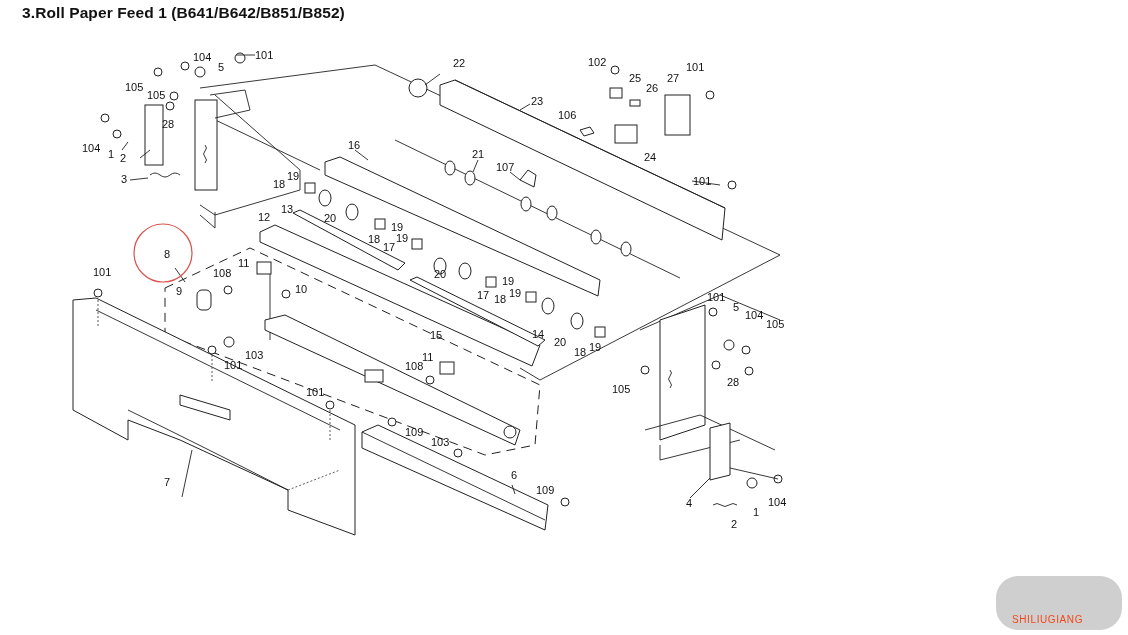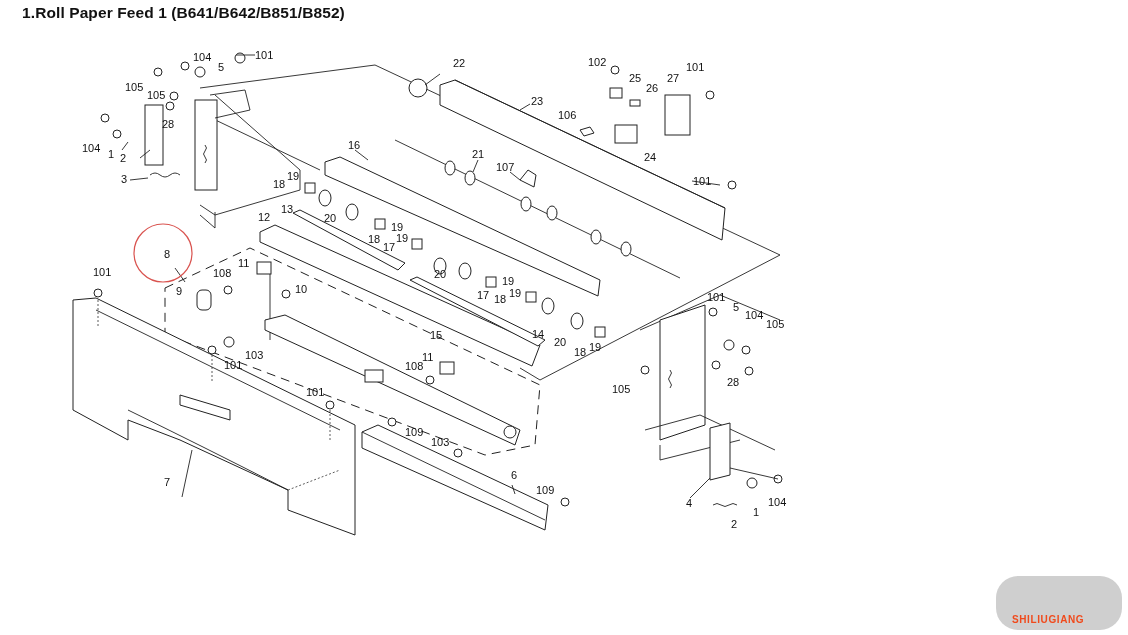--- a/index.html
+++ b/index.html
@@ -7,26 +7,26 @@
   #title { position:absolute; left:22px; top:4px; font-size:15.5px; font-weight:bold; color:#111; letter-spacing:0.1px; }
   #diagram { position:absolute; left:0; top:0; width:1128px; height:635px; }
   .lbl { font-family:"Liberation Sans", sans-serif; font-size:11px; fill:#111; }
   .ln { stroke:#222; stroke-width:0.9; fill:none; }
   .part { stroke:#222; stroke-width:1; fill:#fff; }
   .dash { stroke:#222; stroke-width:1; fill:none; stroke-dasharray:9 6; }
   .dot { stroke:#333; stroke-width:0.8; fill:none; stroke-dasharray:2 2; }
   #watermark { position:absolute; left:996px; top:576px; width:126px; height:54px; }
   #wm-bg { position:absolute; left:0; top:0; width:126px; height:54px; background:#cfcfcf; border-radius:22px; }
   #wm-cn { position:absolute; left:10px; top:2px; font-size:26px; font-weight:bold; color:#f04a1c; letter-spacing:2px; font-family:"DejaVu Sans", sans-serif; }
-  #wm-en { position:absolute; left:16px; top:38px; font-size:10px; font-weight:bold; color:#f04a1c; letter-spacing:0.6px; }
+  #wm-en { position:absolute; left:16px; top:38px; font-size:10px; font-weight:normal; color:#f04a1c; letter-spacing:0.6px; }
 </style>
 </head>
 <body>
 
-<div id="title">1.Roll Paper Feed 1 (B641/B642/B851/B852)</div>
+<div id="title">3.Roll Paper Feed 1 (B641/B642/B851/B852)</div>
 
 <svg id="diagram" viewBox="0 0 1128 635" xmlns="http://www.w3.org/2000/svg">
 
   <g>
     <polyline class="ln" points="200,88 375,65 780,255 780,255 540,380 520,368"></polyline>
     <polyline class="ln" points="200,205 215,215 300,190 300,170"></polyline>
     <line class="ln" x1="215" y1="95" x2="300" y2="170"></line>
     <line class="ln" x1="205" y1="115" x2="320" y2="170"></line>
     <polyline class="ln" points="200,215 215,228 215,212"></polyline>
   </g>

